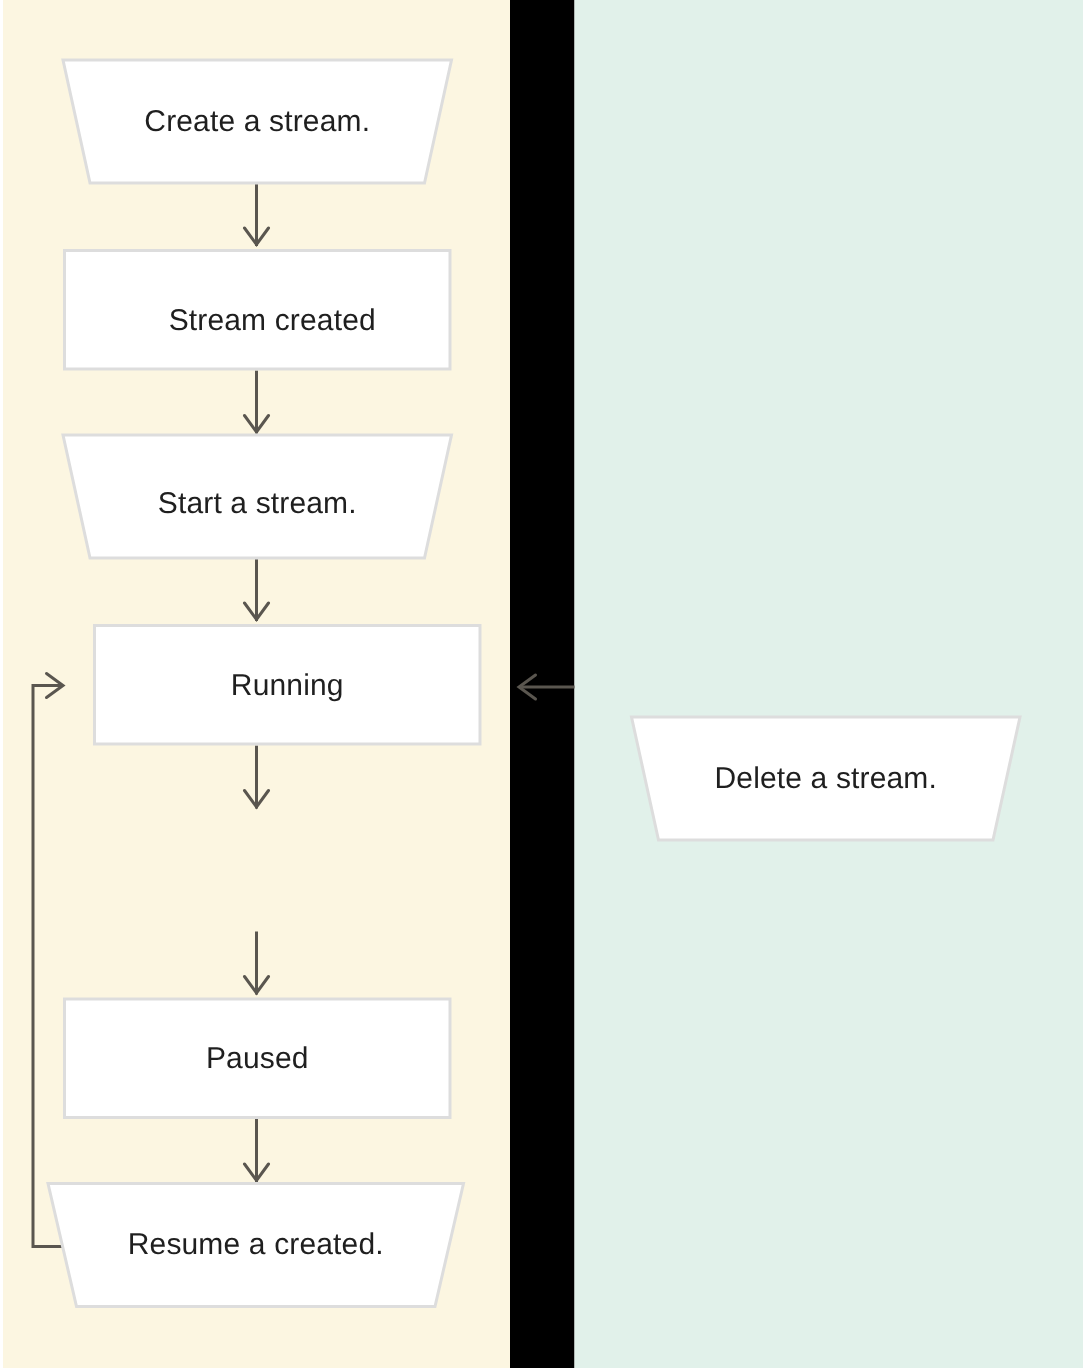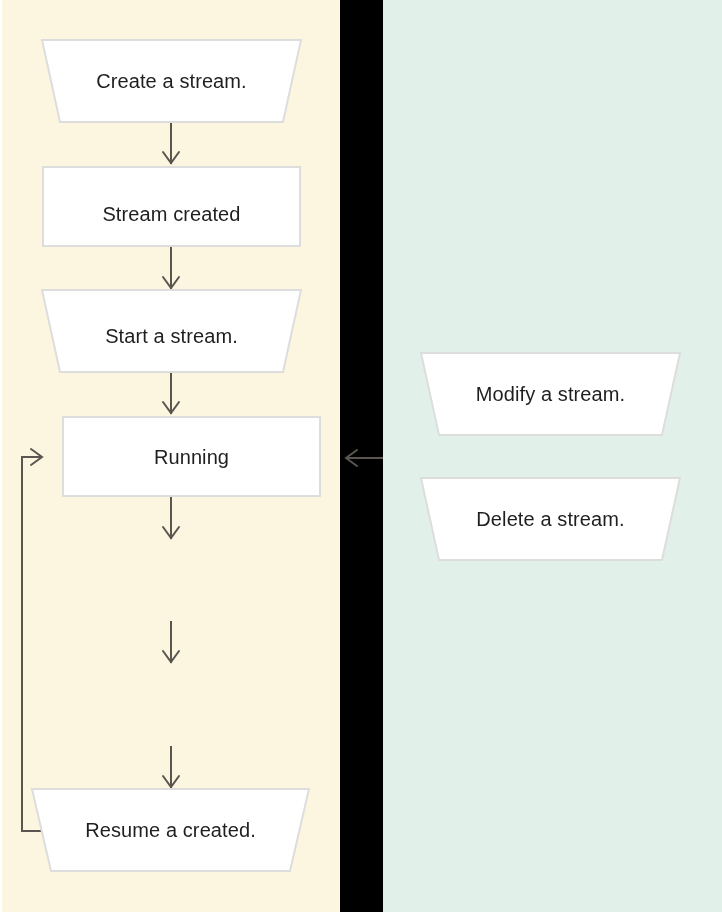--- a/index.html
+++ b/index.html
@@ -125,21 +125,21 @@
     </g>
   </svg>
 
   <div class="node" style="left:42px; top:40px; width:259px; height:82px;">
     <svg width="259" height="82" viewBox="0 0 259 82">
       <polygon points="0,0 259,0 241,82 18,82" fill="#ffffff" stroke="#dddddd" stroke-width="2"></polygon>
     </svg>
     <div class="node-label">Create a stream.</div>
   </div>
 
-  <div class="node" style="left:42px; top:166px; width:259px; height:96px;">
+  <div class="node" style="left:42px; top:166px; width:259px; height:96px;padding-left:20px;">
     <svg width="259" height="81" viewBox="0 0 259 81">
       <rect x="1" y="1" width="257" height="79" fill="#ffffff" stroke="#dddddd" stroke-width="2"></rect>
     </svg>
     <div class="node-label">Stream created</div>
   </div>
 
   <div class="node" style="left:42px; top:290px; width:259px; height:92px;">
     <svg width="259" height="82" viewBox="0 0 259 82">
       <polygon points="0,0 259,0 241,82 18,82" fill="#ffffff" stroke="#dddddd" stroke-width="2"></polygon>
     </svg>
@@ -147,34 +147,34 @@
   </div>
 
   <div class="node" style="left:42px; top:416px; width:259px; height:81px;margin-left:20px;">
     <svg width="259" height="81" viewBox="0 0 259 81">
       <rect x="1" y="1" width="257" height="79" fill="#ffffff" stroke="#dddddd" stroke-width="2"></rect>
     </svg>
     <div class="node-label">Running</div>
   </div>
 
 
+  <div class="node" style="left:42px; top:665px; width:259px; height:81px;">
+    <svg width="259" height="81" viewBox="0 0 259 81">
+      <rect x="1" y="1" width="257" height="79" fill="#ffffff" stroke="#dddddd" stroke-width="2"></rect>
+    </svg>
+    <div class="node-label">Paused</div>
+  </div>
 
   <div class="node" style="left:32px; top:789px; width:277px; height:82px;">
     <svg width="277" height="82" viewBox="0 0 277 82">
       <polygon points="0,0 277,0 258,82 19,82" fill="#ffffff" stroke="#dddddd" stroke-width="2"></polygon>
     </svg>
     <div class="node-label">Resume a created.</div>
   </div>
 
-  <div class="node" style="left:421px; top:353px; width:259px; height:82px;">
-    <svg width="259" height="82" viewBox="0 0 259 82">
-      <polygon points="0,0 259,0 241,82 18,82" fill="#ffffff" stroke="#dddddd" stroke-width="2"></polygon>
-    </svg>
-    <div class="node-label">Modify a stream.</div>
-  </div>
 
   <div class="node" style="left:421px; top:478px; width:259px; height:82px;text-align:right;">
     <svg width="259" height="82" viewBox="0 0 259 82">
       <polygon points="0,0 259,0 241,82 18,82" fill="#ffffff" stroke="#dddddd" stroke-width="2"></polygon>
     </svg>
     <div class="node-label">Delete a stream.</div>
   </div>
 
 </div>
 

